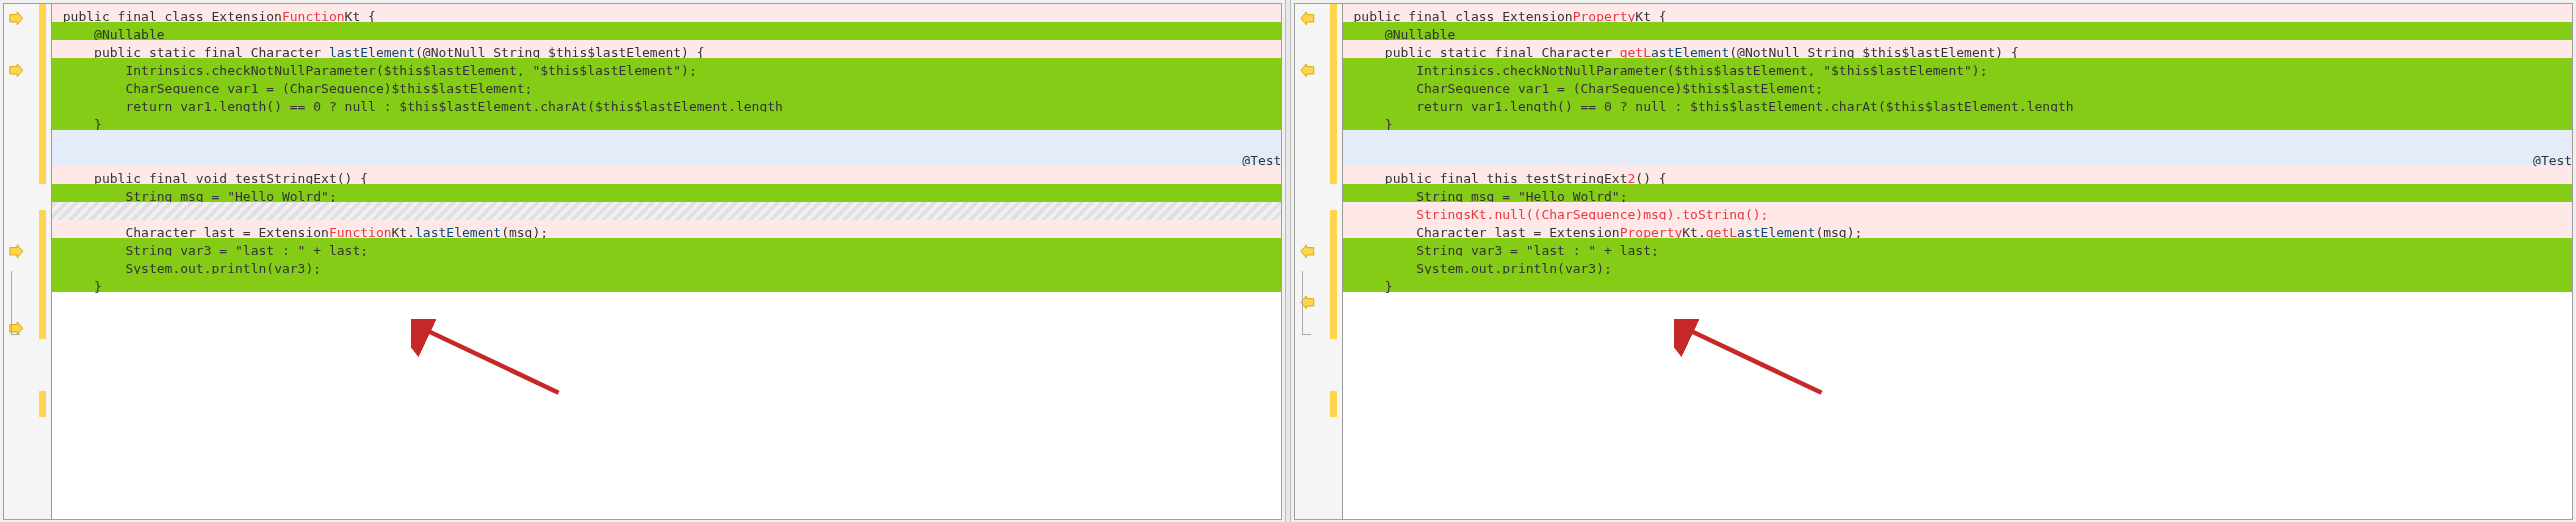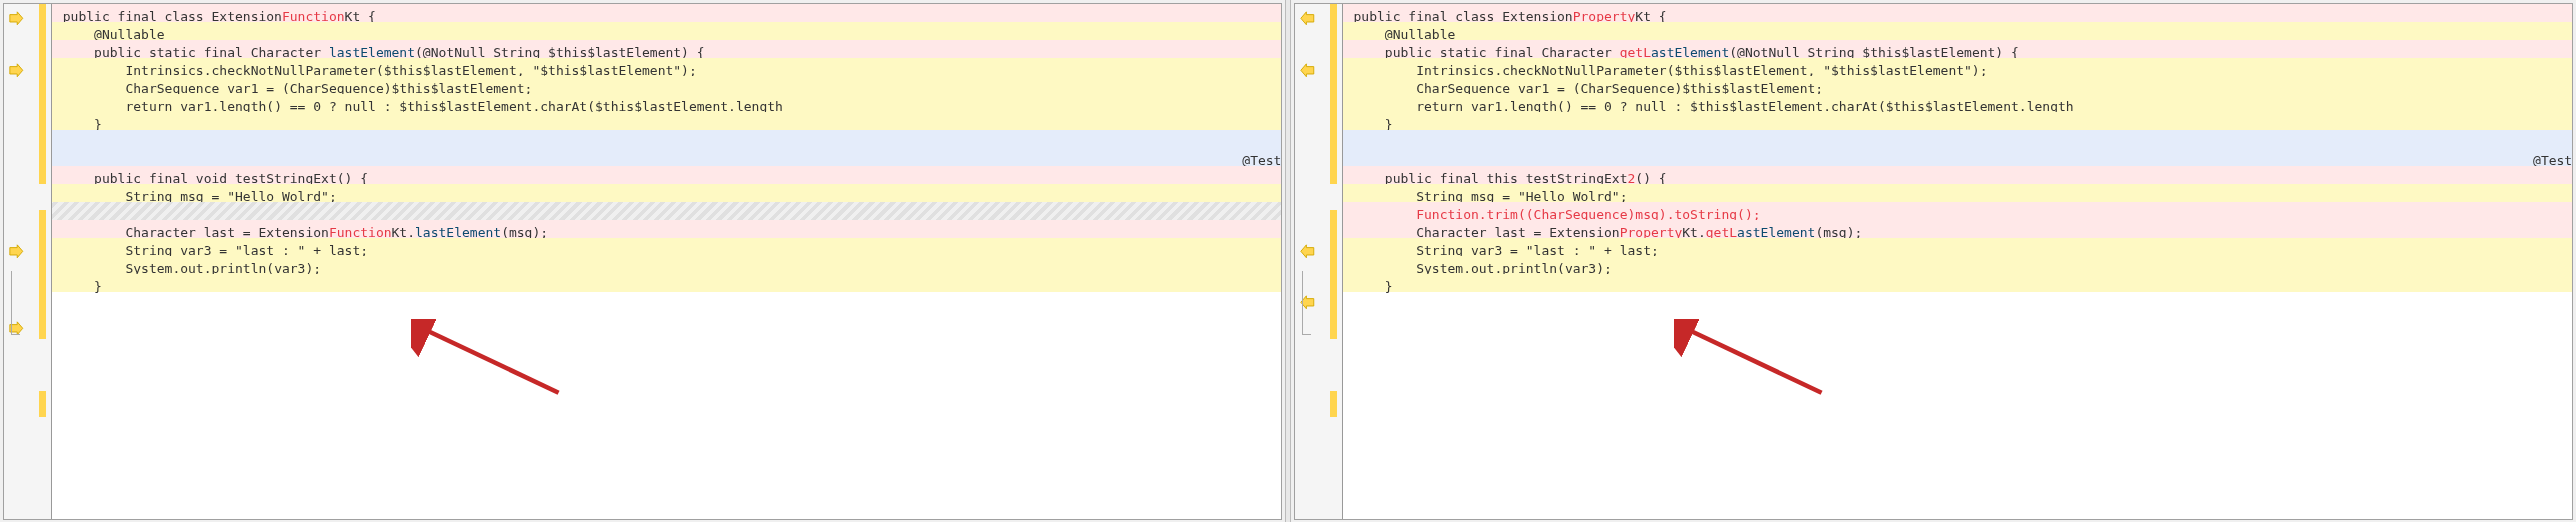--- a/index.html
+++ b/index.html
@@ -54,21 +54,21 @@
     }
     .code-line {
       height: 18px;
       line-height: 26px;
       padding-left: 11px;
       white-space: pre;
       position: relative;
     }
     .bg-pink { background: #ffe8e8; }
     .bg-blue { background: #e4ecfa; text-align: right; }
-    .bg-white { background: #fef9c3; }
+    .bg-white { background: #84cc16; }
     .bg-hatch {
       background: repeating-linear-gradient(
         -45deg,
         #f0f0f0,
         #f0f0f0 3.7px,
         #e0e0e0 3.7px,
         #e0e0e0 7.4px
       );
     }
     .kw-red { color: #e63946; }
@@ -191,20 +191,20 @@
       <div class="code-line bg-white">    <span class="txt">@Nullable</span></div>
       <div class="code-line bg-pink">    <span class="txt">public static final Character </span><span class="kw-red">getL</span><span class="kw-blue">astElement</span><span class="txt">(@NotNull String $this$lastElement) {</span></div>
       <div class="code-line bg-white">        <span class="txt">Intrinsics.checkNotNullParameter($this$lastElement, "$this$lastElement");</span></div>
       <div class="code-line bg-white">        <span class="txt">CharSequence var1 = (CharSequence)$this$lastElement;</span></div>
       <div class="code-line bg-white">        <span class="txt">return var1.length() == 0 ? null : $this$lastElement.charAt($this$lastElement.length</span></div>
       <div class="code-line bg-white">    <span class="txt">}</span></div>
       <div class="code-line bg-blue"><span class="txt"></span></div>
       <div class="code-line bg-blue"><span class="txt">@Test</span></div>
       <div class="code-line bg-pink">    <span class="txt">public final this testStringExt</span><span class="kw-red">2</span><span class="txt">() {</span></div>
       <div class="code-line bg-white">        <span class="txt">String msg = "Hello Wolrd";</span></div>
-      <div class="code-line bg-pink">        <span class="kw-red">Function.trim((CharSequence)msg).toString();</span></div>
+      <div class="code-line bg-pink">        <span class="kw-red">StringsKt.null((CharSequence)msg).toString();</span></div>
       <div class="code-line bg-pink">        <span class="txt">Character last = Extension</span><span class="kw-red">Property</span><span class="txt">Kt.</span><span class="kw-red">getL</span><span class="kw-blue">astElement</span><span class="txt">(msg);</span></div>
       <div class="code-line bg-white">        <span class="txt">String var3 = "last : " + last;</span></div>
       <div class="code-line bg-white">        <span class="txt">System.out.println(var3);</span></div>
       <div class="code-line bg-white">    <span class="txt">}</span></div>
     </div>
 </div>
 
 
 </body></html>

